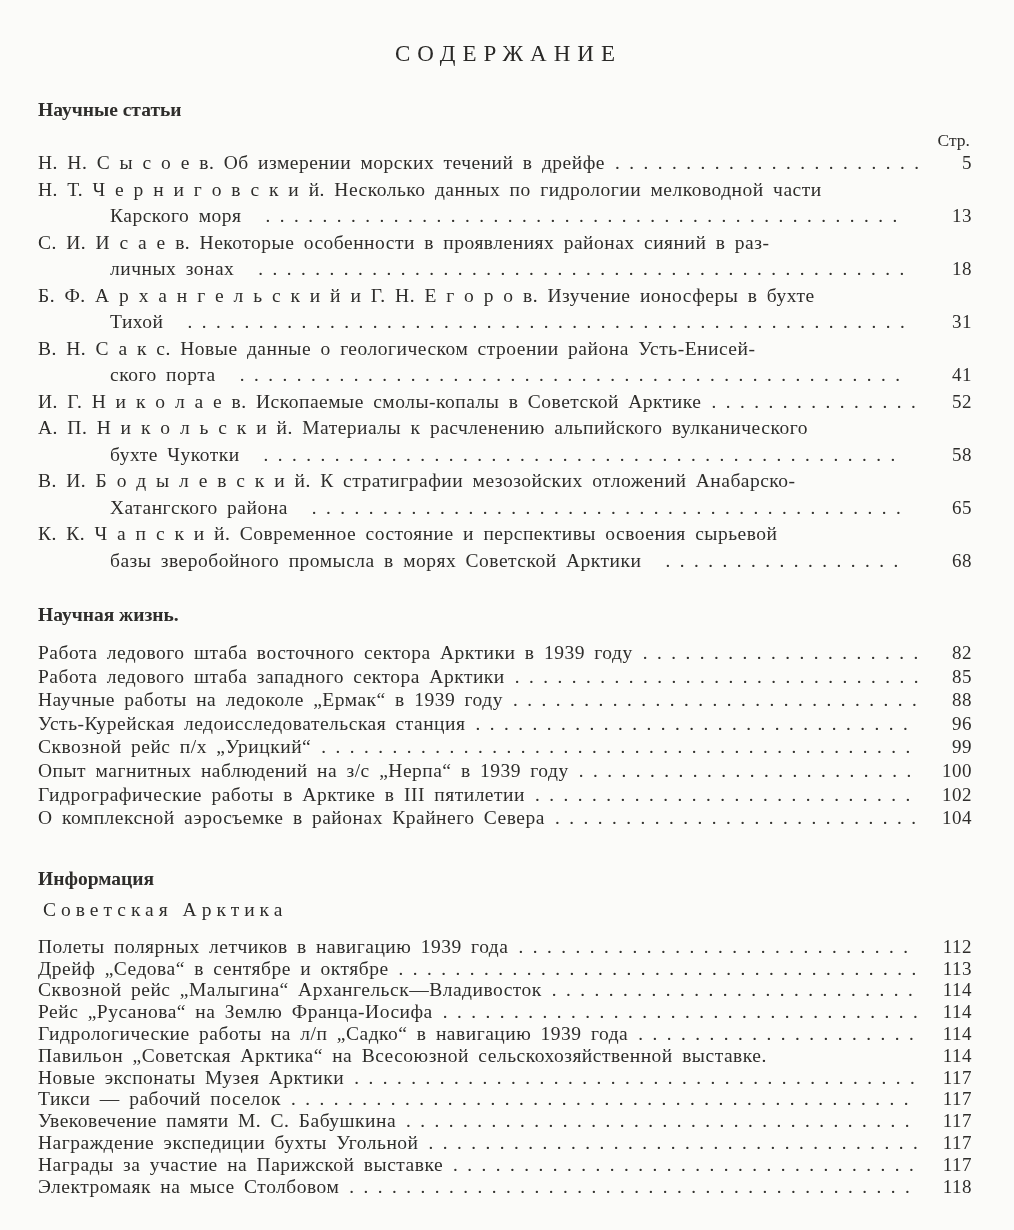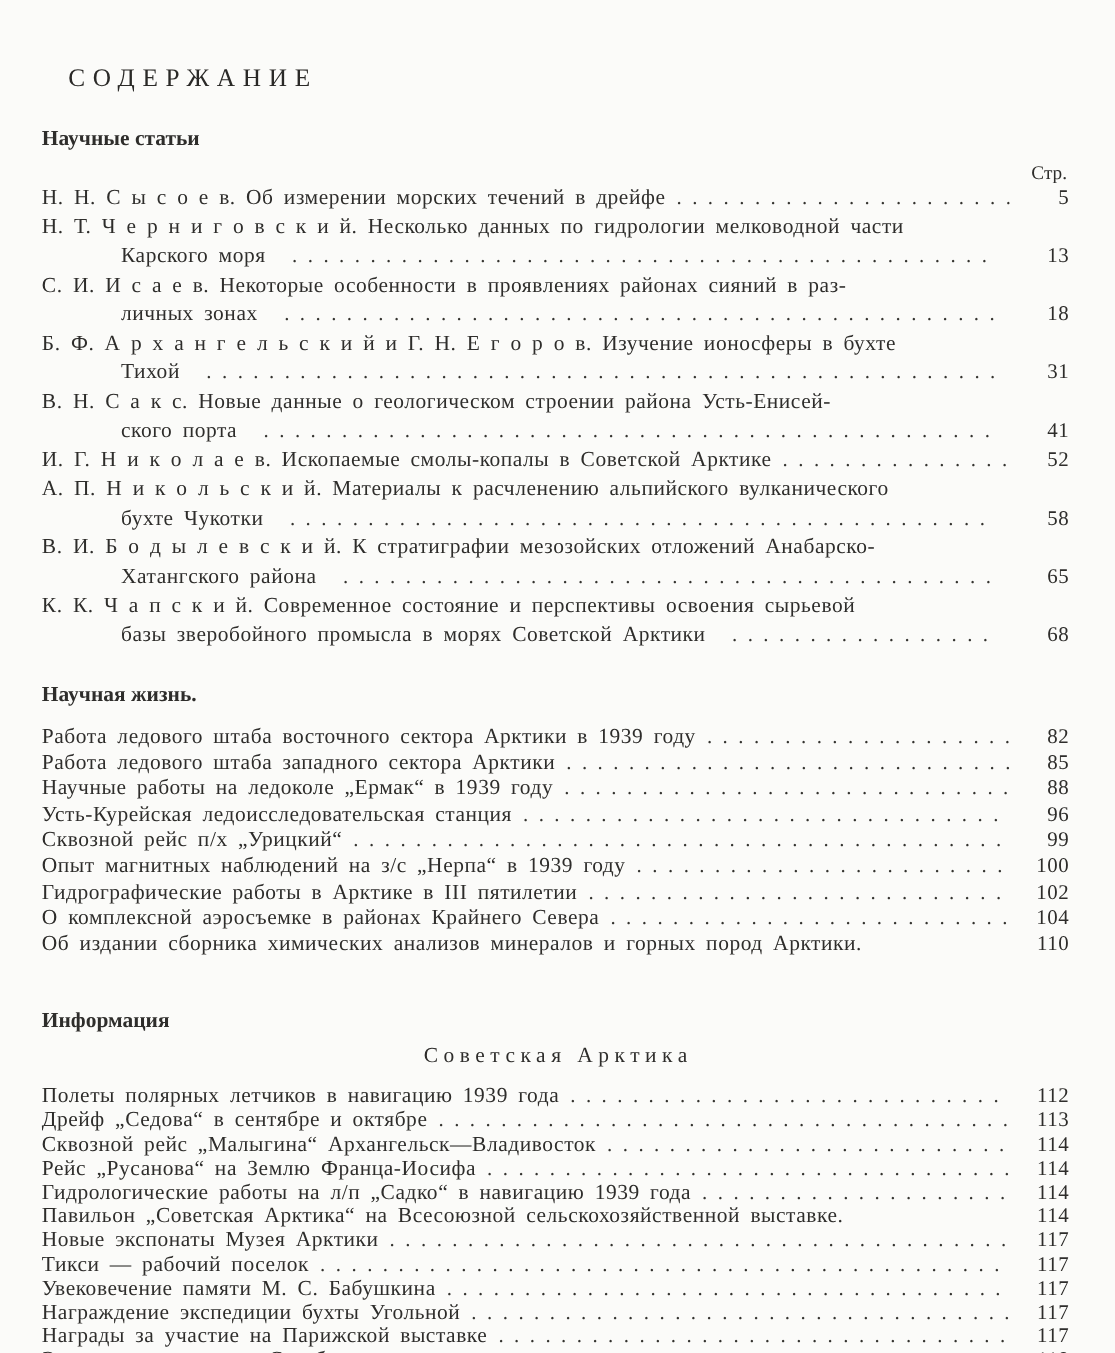--- a/index.html
+++ b/index.html
@@ -10,57 +10,56 @@
     font-family: "Liberation Serif", "DejaVu Serif", serif;
     overflow: hidden;
     box-sizing: border-box;
   }
   .page {
     box-sizing: border-box;
     width: 1014px; height: 1230px;
     padding: 40px 42px 8px 38px;
   }
   .title {
-    margin: 17px;
-    text-align: left;
+    margin: 0;
+    text-align: center;
     font-size: 23px;
     font-weight: 400;
     letter-spacing: 7px;
     padding-left: 7px;
     line-height: 27px;
     color: #2a2927;
   }
   .section-heading {
     text-align: left;
     font-weight: 700;
     font-size: 19.5px;
     line-height: 25px;
   }
   .subheading {
-    text-align: center;
     font-weight: 400;
     font-size: 19.5px;
     letter-spacing: 5px;
     padding-left: 5px;
     line-height: 25px;
   }
   .subheading:empty { display: none; }
   .page-col {
     text-align: right;
     font-size: 17.5px;
     line-height: 20px;
     padding-right: 2px;
   }
   .page-col:empty { display: none; }
 
   
   .s0 .section-heading { margin-top: 30px; }
   .s0 .page-col { margin: 8px 0 0 0; }
   .s1 .section-heading { margin-top: 28px; margin-bottom: 14px; }
-  .s2 .section-heading { margin-top: 46px; margin-bottom: 6px; }
+  .s2 .section-heading { margin-top: 36px; margin-bottom: 6px; }
   .s2 .subheading { margin-bottom: 14px; }
 
   .entry-line {
     display: flex;
     align-items: baseline;
     font-size: 19.5px;
     letter-spacing: 0.5px;
     word-spacing: 4px;
   }
   .s0 .entry-line { line-height: 26.5px; }
@@ -240,27 +239,20 @@
               <span class="page-num">102</span>
             </div>
           </div>
           <div class="entry">
             <div class="entry-line">
               <span class="line-text">О комплексной аэросъемке в районах Крайнего Севера</span>
               <span class="leader"></span>
               <span class="page-num">104</span>
             </div>
           </div>
-          <div class="entry">
-            <div class="entry-line">
-              <span class="line-text">Об издании сборника химических анализов минералов и горных пород Арктики.</span>
-              <span class="leader no-dots"></span>
-              <span class="page-num">110</span>
-            </div>
-          </div>
         </div>
   </div>
 
   <div class="section s2">
     <div class="section-heading">Информация</div>
     <div class="subheading">Советская Арктика</div>
 
     <div class="entries">
           <div class="entry">
             <div class="entry-line">

